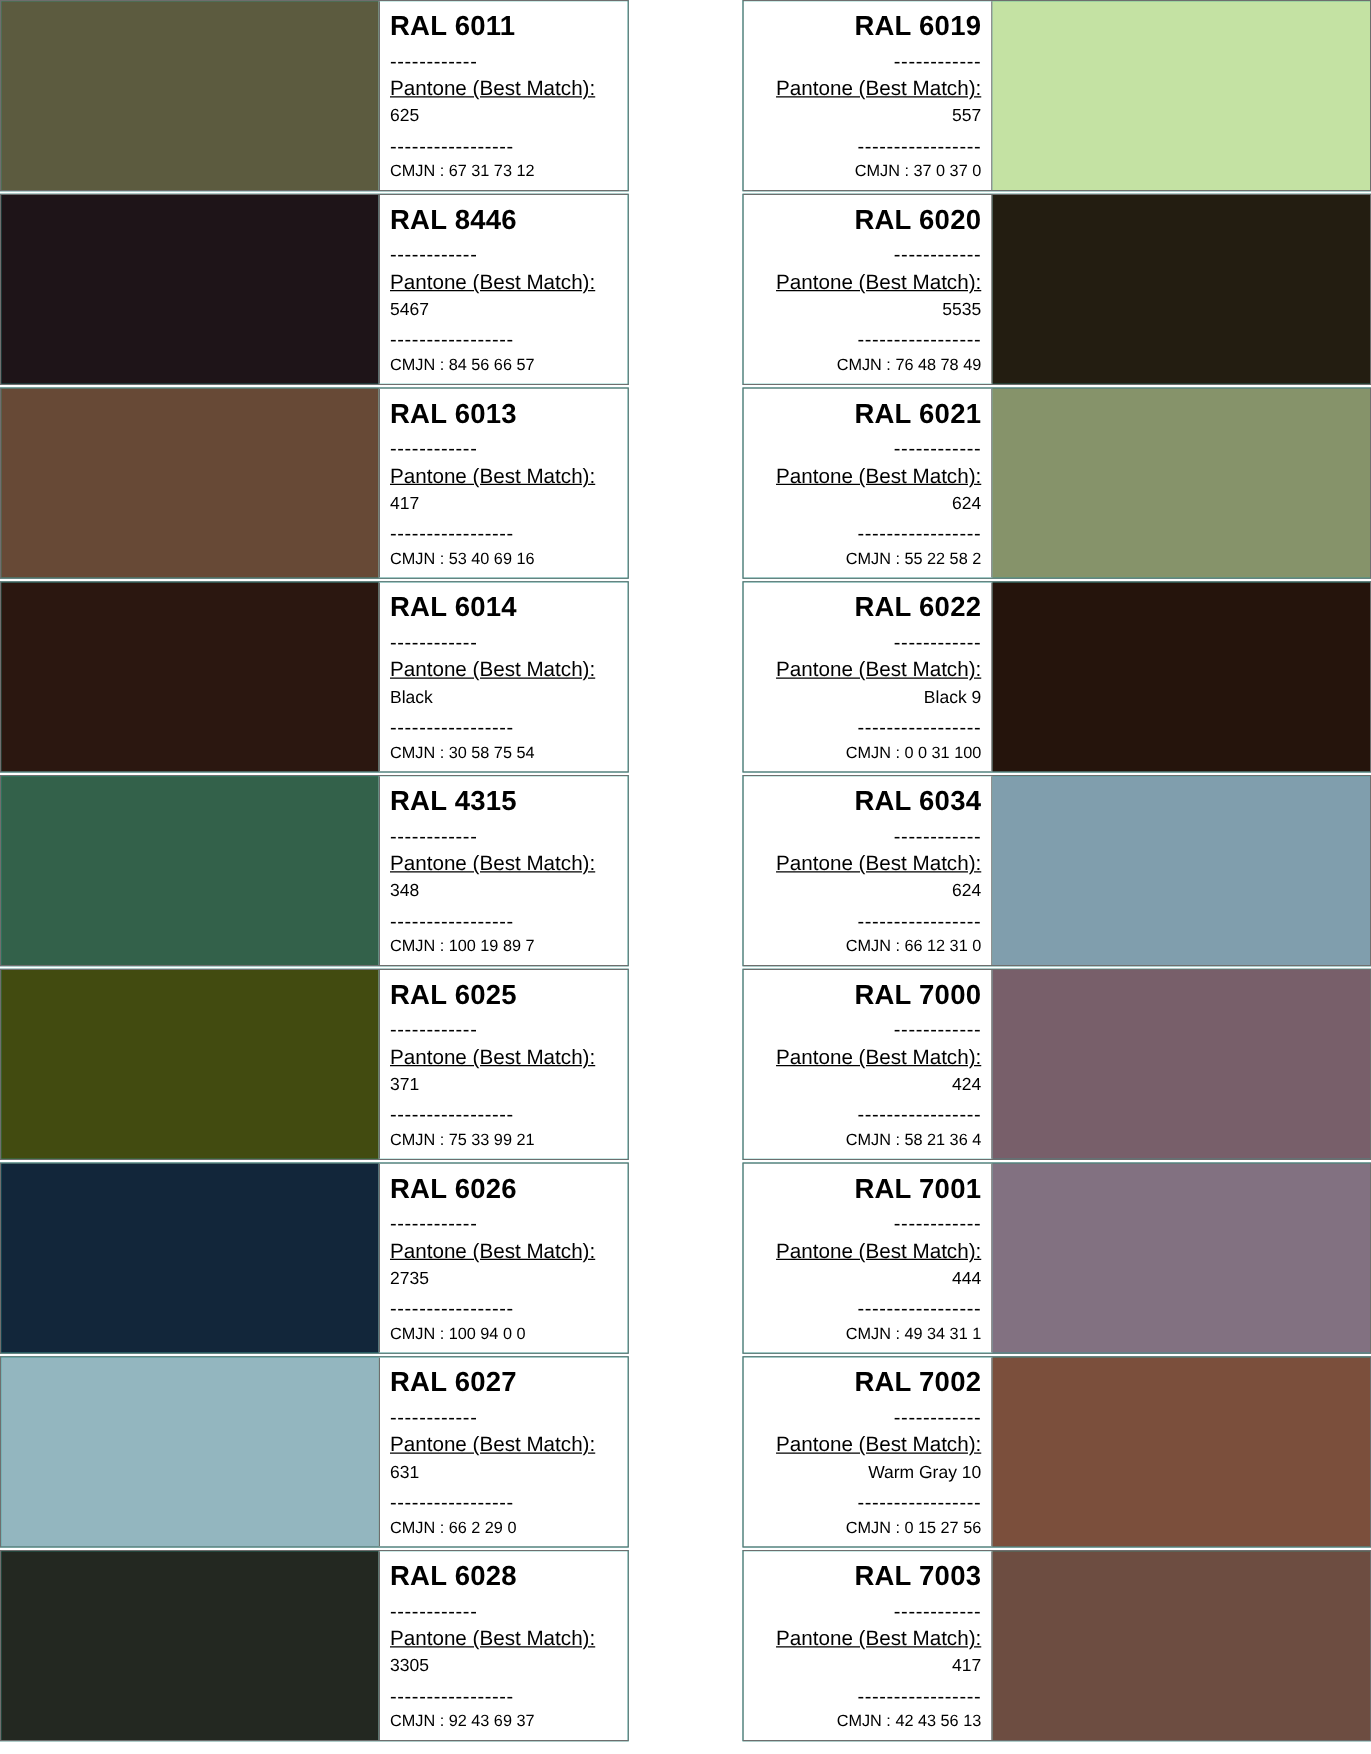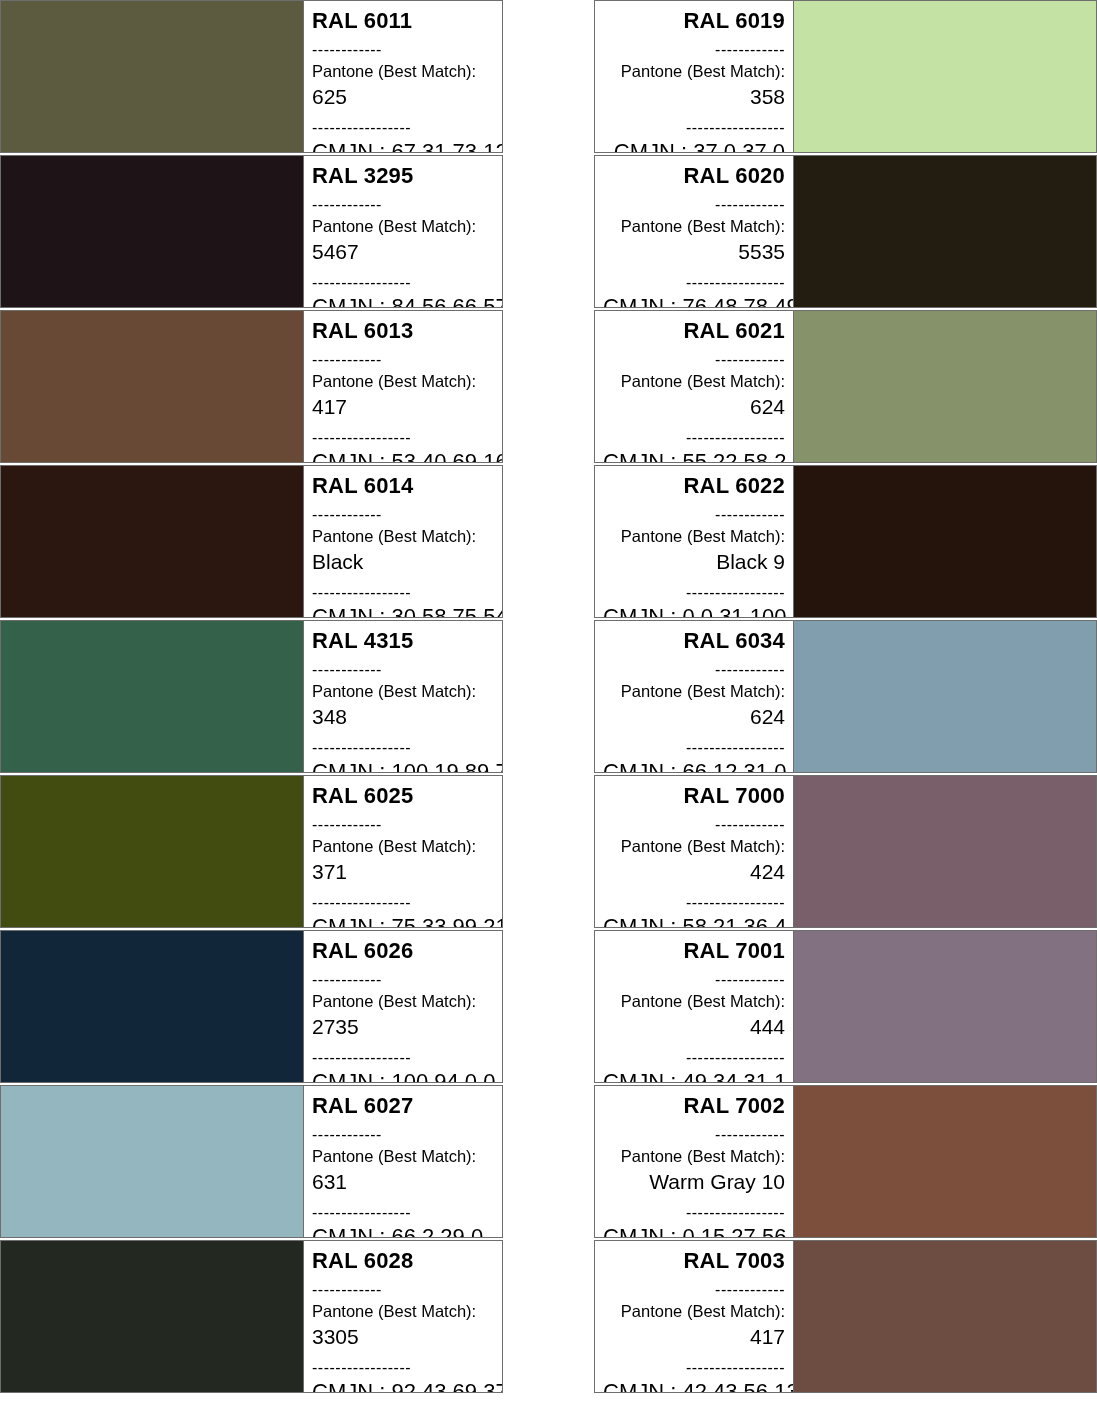--- a/index.html
+++ b/index.html
@@ -87,30 +87,31 @@
     font-family: "Liberation Sans", sans-serif;
     white-space: nowrap;
   }
   .dash-rule-short { margin-top: 10px; }
   .pantone-label {
     font-size: 16.5px;
     color: #000000;
     line-height: 1.32;
     margin: 0;
     white-space: nowrap;
+    text-decoration: underline;
   }
   .pantone-value {
-    font-size: 21px;
+    font-size: 14px;
     color: #000000;
     line-height: 1.32;
     margin: 0;
     white-space: nowrap;
   }
   .cmjn-line {
-    font-size: 22px;
+    font-size: 13px;
     color: #000000;
     line-height: 1.2;
     margin: 0;
     white-space: nowrap;
   }
 </style>
 </head>
 <body>
 
 <div class="page">
@@ -124,21 +125,21 @@
             <div class="dash-rule dash-rule-short">------------</div>
             <div class="pantone-label">Pantone (Best Match):</div>
             <div class="pantone-value">625</div>
             <div class="dash-rule">-----------------</div>
             <div class="cmjn-line">CMJN : 67 31 73 12</div>
           </div>
         </div>
         <div class="swatch-row">
           <div class="color-block" style="background: rgb(30, 20, 24);"></div>
           <div class="info-block">
-            <div class="ral-title">RAL 3295</div>
+            <div class="ral-title">RAL 8446</div>
             <div class="dash-rule dash-rule-short">------------</div>
             <div class="pantone-label">Pantone (Best Match):</div>
             <div class="pantone-value">5467</div>
             <div class="dash-rule">-----------------</div>
             <div class="cmjn-line">CMJN : 84 56 66 57</div>
           </div>
         </div>
         <div class="swatch-row">
           <div class="color-block" style="background: rgb(103, 73, 54);"></div>
           <div class="info-block">
@@ -218,21 +219,21 @@
         </div>
       </div>
     <div class="col-gap"></div>
     <div class="column col-right">
         <div class="swatch-row">
           <div class="color-block" style="background: rgb(196, 226, 163);"></div>
           <div class="info-block">
             <div class="ral-title">RAL 6019</div>
             <div class="dash-rule dash-rule-short">------------</div>
             <div class="pantone-label">Pantone (Best Match):</div>
-            <div class="pantone-value">358</div>
+            <div class="pantone-value">557</div>
             <div class="dash-rule">-----------------</div>
             <div class="cmjn-line">CMJN : 37 0 37 0</div>
           </div>
         </div>
         <div class="swatch-row">
           <div class="color-block" style="background: rgb(35, 29, 17);"></div>
           <div class="info-block">
             <div class="ral-title">RAL 6020</div>
             <div class="dash-rule dash-rule-short">------------</div>
             <div class="pantone-label">Pantone (Best Match):</div>

